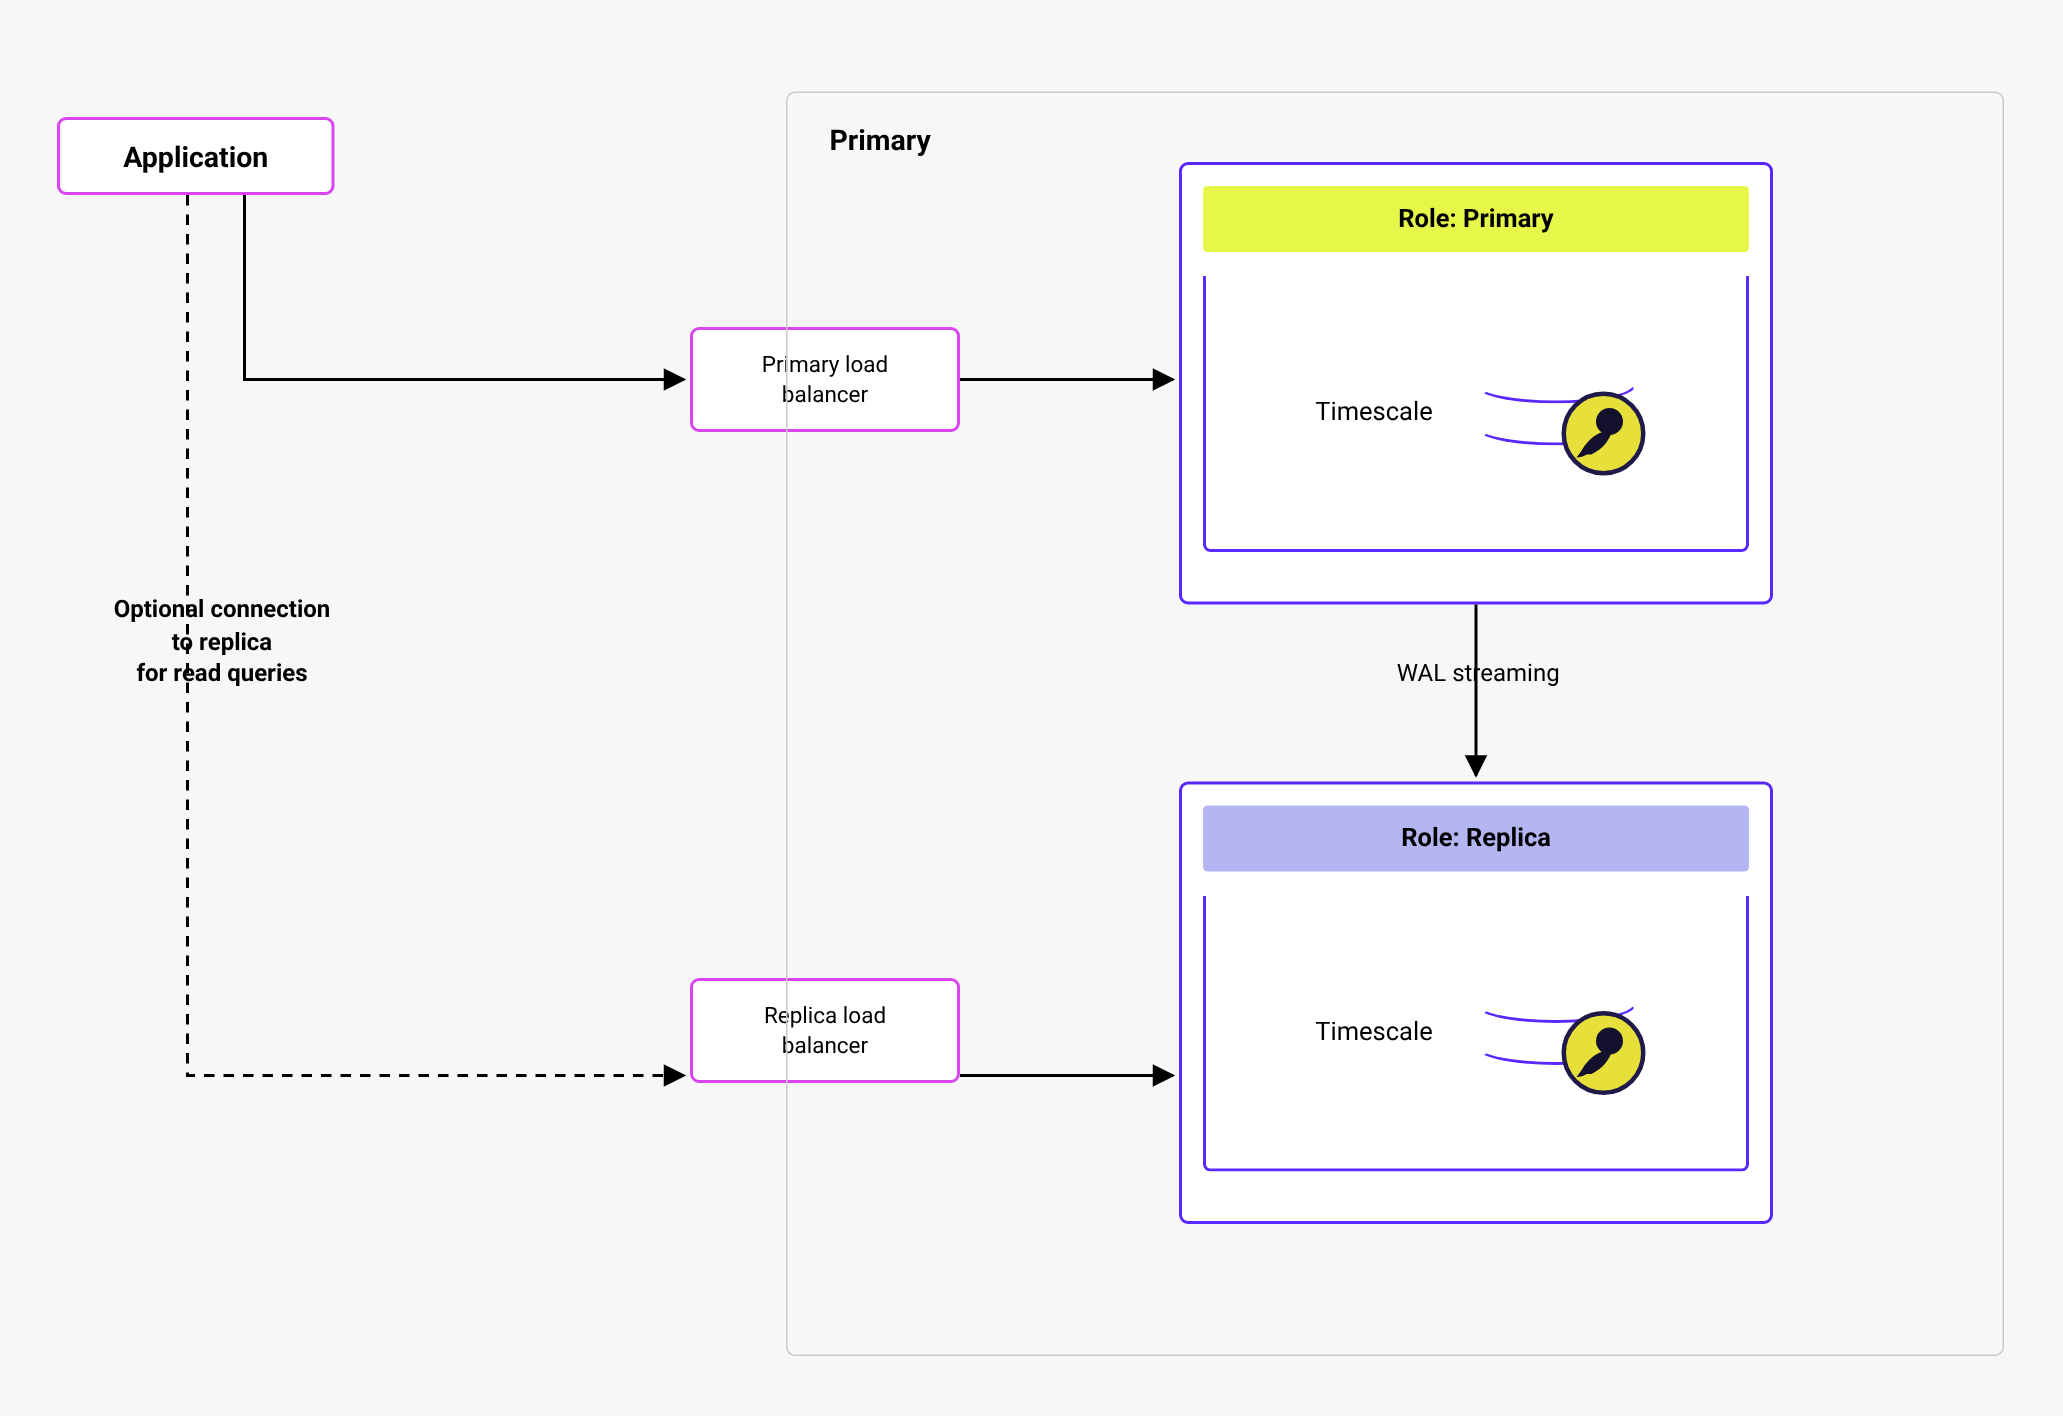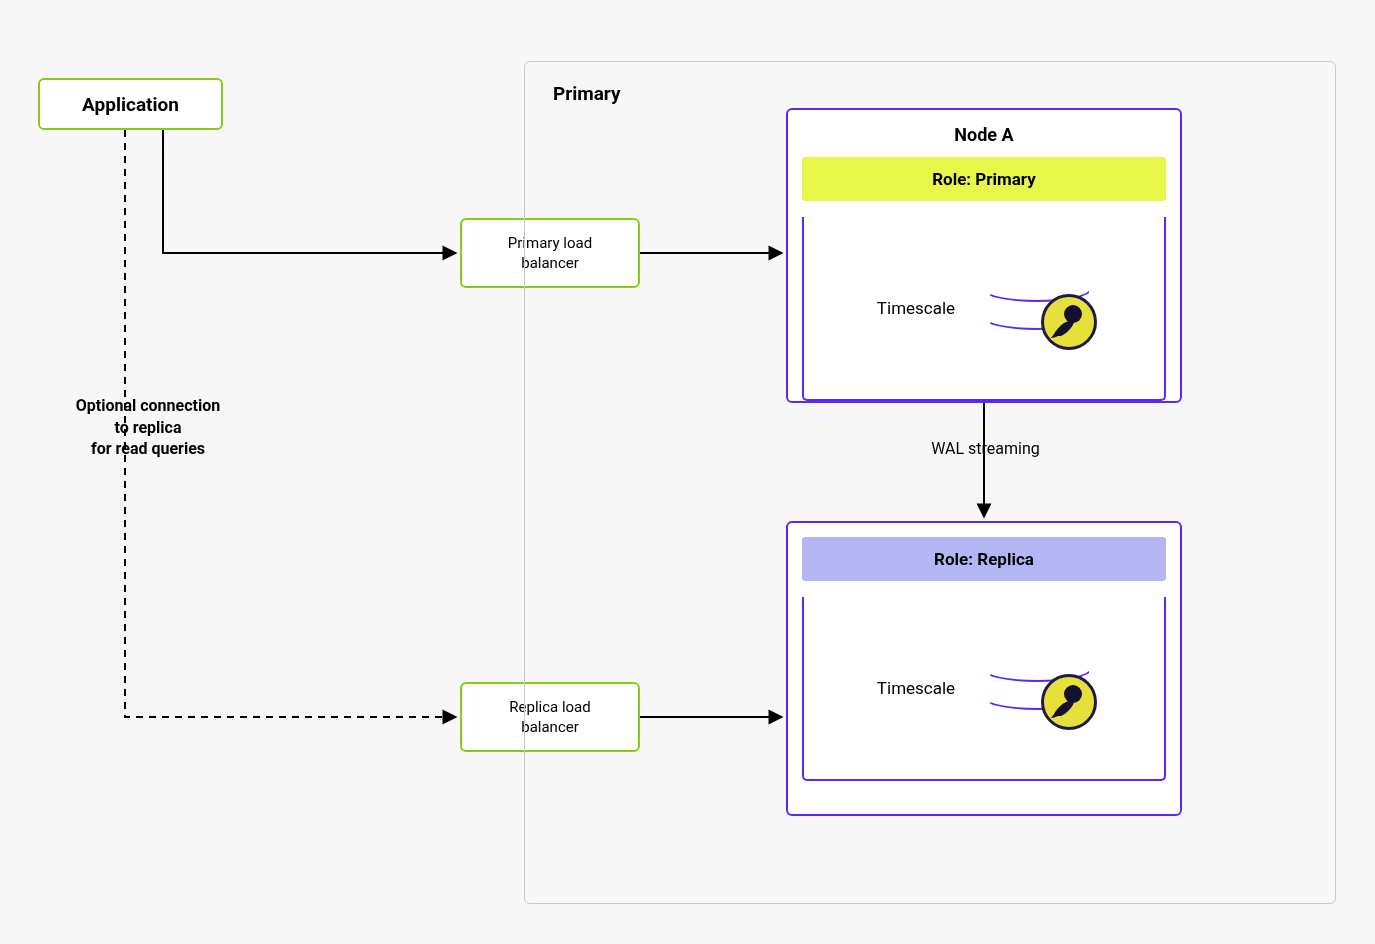--- a/index.html
+++ b/index.html
@@ -8,40 +8,40 @@
       background: #f7f7f7;
       width: 1375px;
       height: 944px;
       position: relative;
     }
     .canvas { position: relative; width: 100%; height: 100%; }
 
     .box {
       position: absolute;
       background: #fff;
-      border: 2px solid #84cc16;
+      border: 2px solid #d946ef;
       border-radius: 6px;
       display: flex;
       align-items: center;
       justify-content: center;
       text-align: center;
     }
     .box-app {
       font-weight: 700;
       font-size: 19px;
       left: 38px; top: 78px;
       width: 185px; height: 52px;
     }
     .box-lb {
       font-size: 15px;
       line-height: 1.35;
       width: 180px; height: 70px;
     }
     .box-lb.primary { left: 460px; top: 218px; }
-    .box-lb.replica { left: 460px; top: 682px; }
+    .box-lb.replica { left: 460px; top: 652px; }
 
     .region {
       position: absolute;
       left: 524px; top: 61px;
       width: 812px; height: 843px;
       border: 1px solid #c9c9c9;
       border-radius: 6px;
       background: transparent;
     }
     .region-title {
@@ -166,21 +166,20 @@
   </div>
   <div class="box box-lb replica">
     <span style="white-space:pre-line;">Replica load
 balancer</span>
   </div>
 
   <div class="region"></div>
   <div class="region-title">Primary</div>
 
   <div class="node node-a">
-    <div class="node-title">Node A</div>
     <div class="role-bar role-primary">Role: Primary</div>
     <div class="timescale-box">
       <span class="timescale-label">Timescale</span>
       <div class="db-wrap">
         <div class="db-body"></div>
         <div class="db-band-cv" style="top:34px;"></div>
         <div class="db-band-cv" style="top:62px;"></div>
         <div class="db-top"></div>
         <div class="db-badge">
           <svg viewBox="0 0 40 40">

